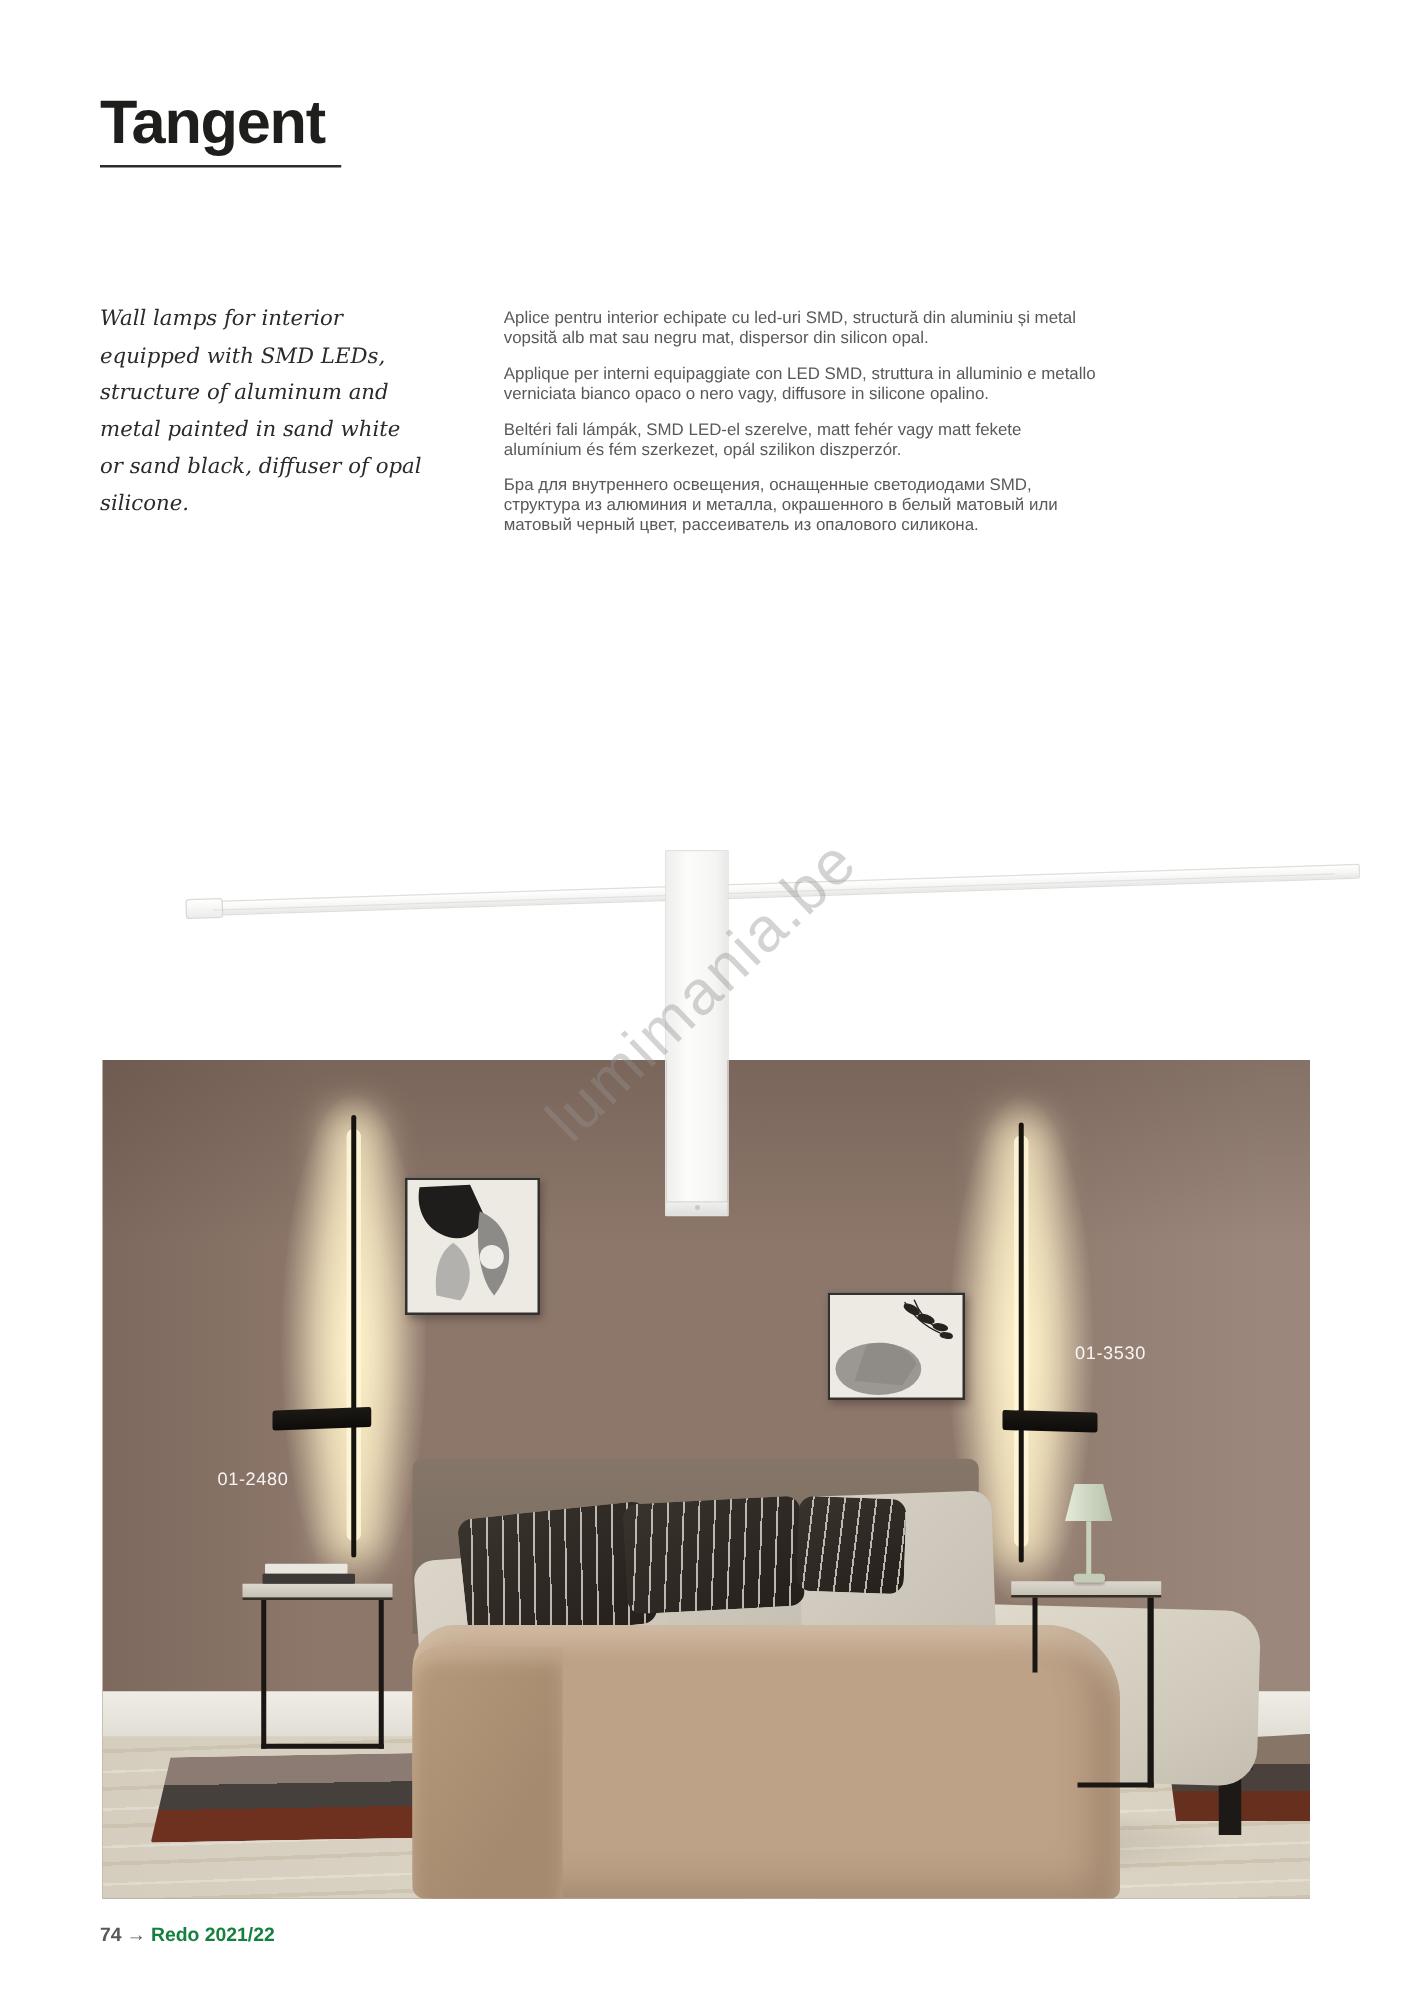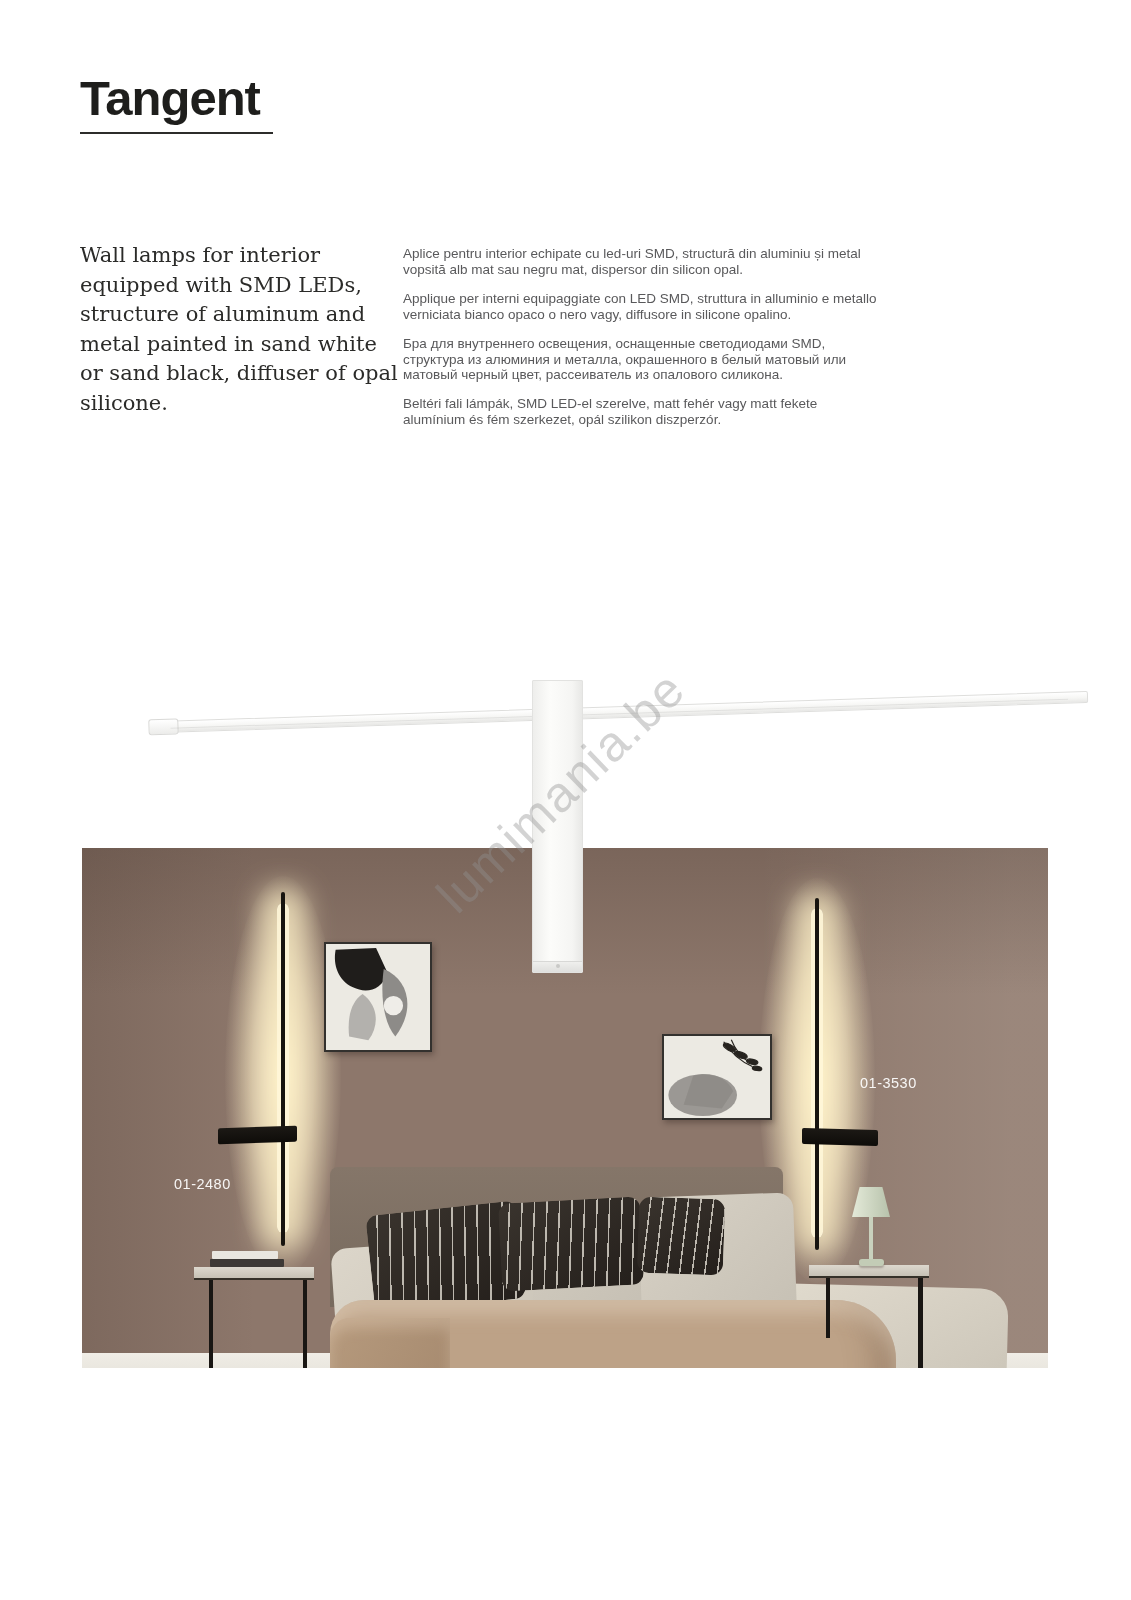--- a/index.html
+++ b/index.html
@@ -1,35 +1,35 @@
 <!DOCTYPE html>
 <html><head>
 <meta charset="utf-8">
 <style>
   * { margin:0; padding:0; box-sizing:border-box; }
   html,body { background:#ffffff; }
   .page {
-    position:relative; width:1131px; height:1368px; margin:0 auto;
+    position:relative; width:1131px; height:1600px; margin:0 auto;
     background:#ffffff; overflow:hidden;
     font-family:"Liberation Sans", sans-serif;
   }
   
   .title {
     position:absolute; left:80px; top:70px;
     font-size:49px; font-weight:bold; letter-spacing:-1px; color:#1e1e1c;
     font-family:"Liberation Sans", sans-serif;
   }
   .title-underline {
     position:absolute; left:80px; top:132px; width:193px; height:2px; background:#2c2c2a;
   }
   
   .intro {
     position:absolute; left:80px; top:241px; width:330px;
-    font-family:"DejaVu Serif", serif; 
-    font-size:21px; line-height:29.5px; color:#2b2b29;
+    font-family:"DejaVu Serif", serif; font-style:italic;
+    font-size:17px; line-height:29.5px; color:#2b2b29;
     white-space:pre-line;
   }
   
   .descriptions { position:absolute; left:403px; top:246px; width:474px; }
   .descriptions p {
     font-size:13.5px; line-height:15.9px; color:#59595b; margin-bottom:13px;
   }
   
   .lamp-bar {
     position:absolute; left:150px; top:691px; width:938px; height:12px;
@@ -202,22 +202,22 @@
   <div class="intro">Wall lamps for interior
 equipped with SMD LEDs,
 structure of aluminum and
 metal painted in sand white
 or sand black, diffuser of opal
 silicone.</div>
 
   <div class="descriptions">
     <p>Aplice pentru interior echipate cu led-uri SMD, structură din aluminiu și metal vopsită alb mat sau negru mat, dispersor din silicon opal.</p>
     <p>Applique per interni equipaggiate con LED SMD, struttura in alluminio e metallo verniciata bianco opaco o nero vagy, diffusore in silicone opalino.</p>
+    <p>Beltéri fali lámpák, SMD LED-el szerelve, matt fehér vagy matt fekete alumínium és fém szerkezet, opál szilikon diszperzór.</p>
     <p>Бра для внутреннего освещения, оснащенные светодиодами SMD, структура из алюминия и металла, окрашенного в белый матовый или матовый черный цвет, рассеиватель из опалового силикона.</p>
-    <p>Beltéri fali lámpák, SMD LED-el szerelve, matt fehér vagy matt fekete alumínium és fém szerkezet, opál szilikon diszperzór.</p>
   </div>
 
   <div class="lamp-bar">
     <div class="lamp-bar-endcap"></div>
     <div class="lamp-bar-seam"></div>
   </div>
   <div class="lamp-post">
     <div class="lamp-post-foot"></div>
     <div class="lamp-post-screw"></div>
   </div>

